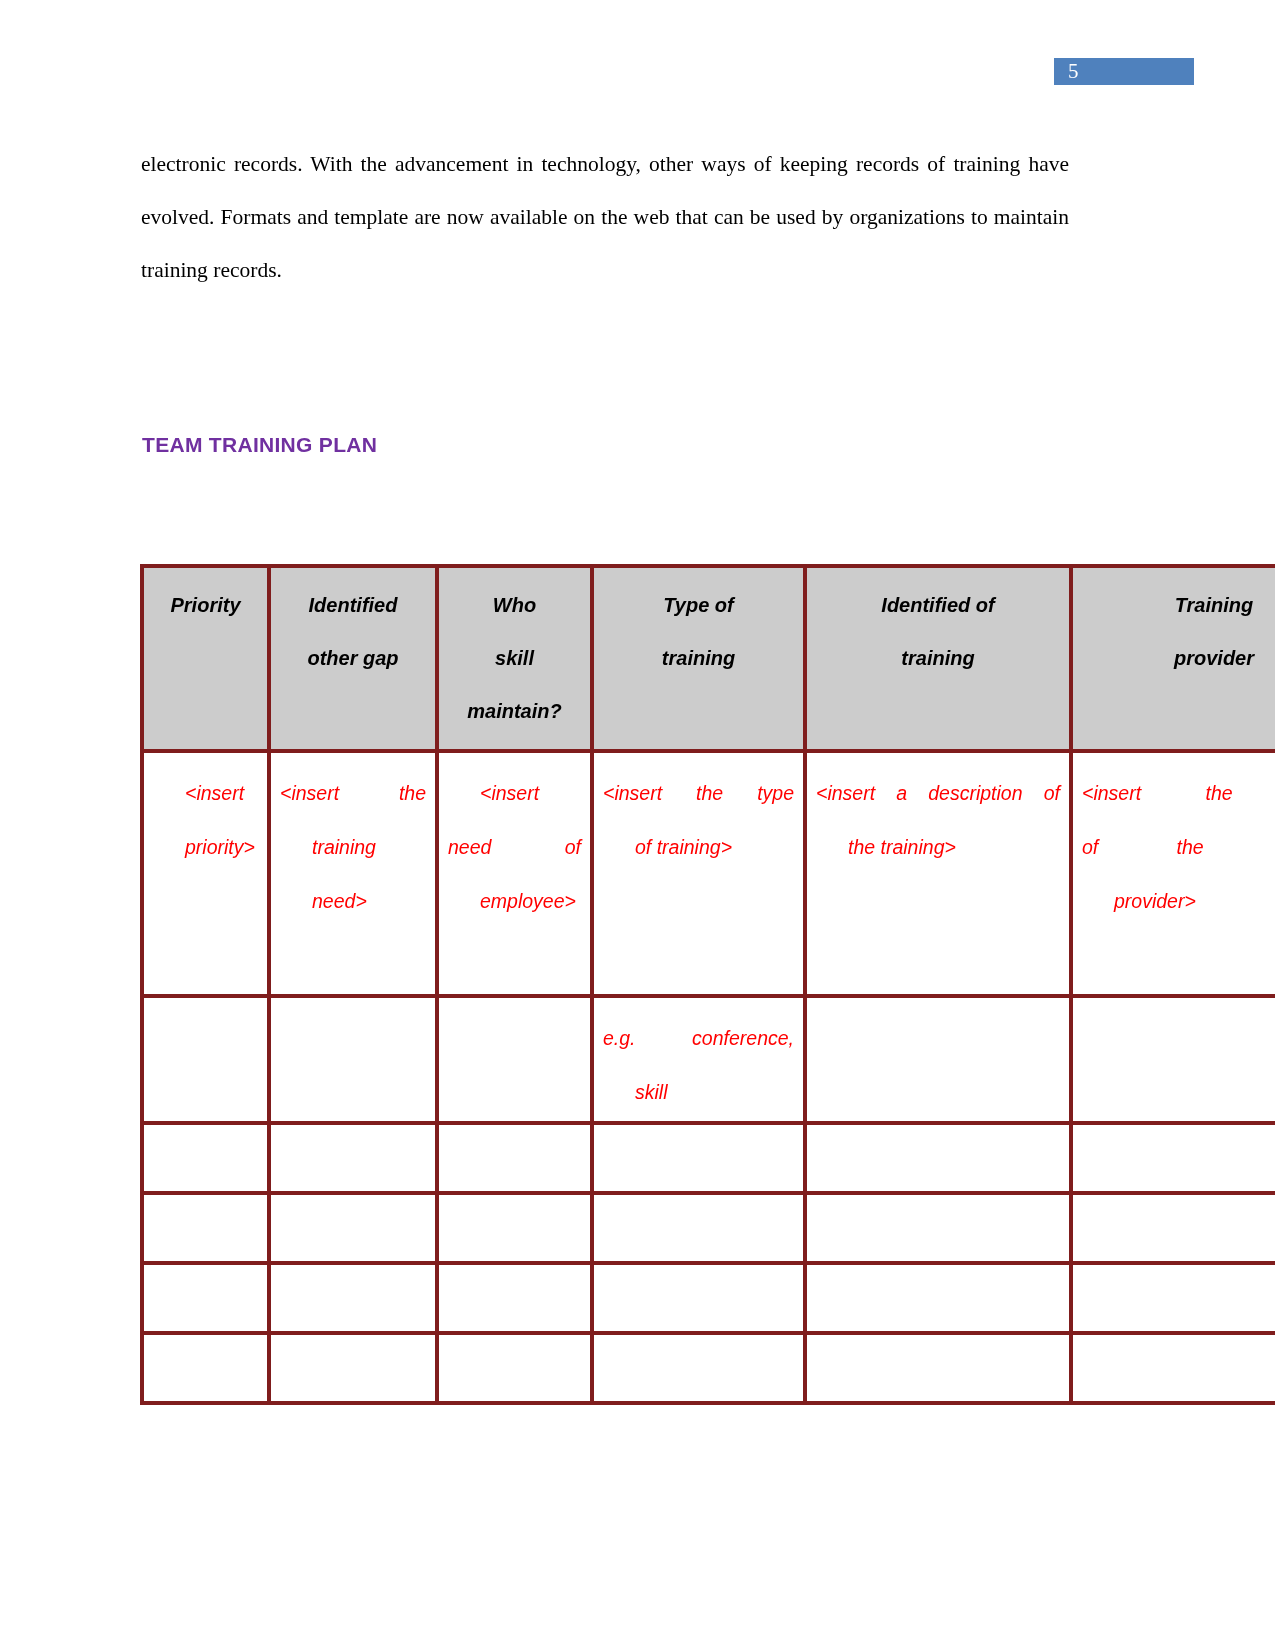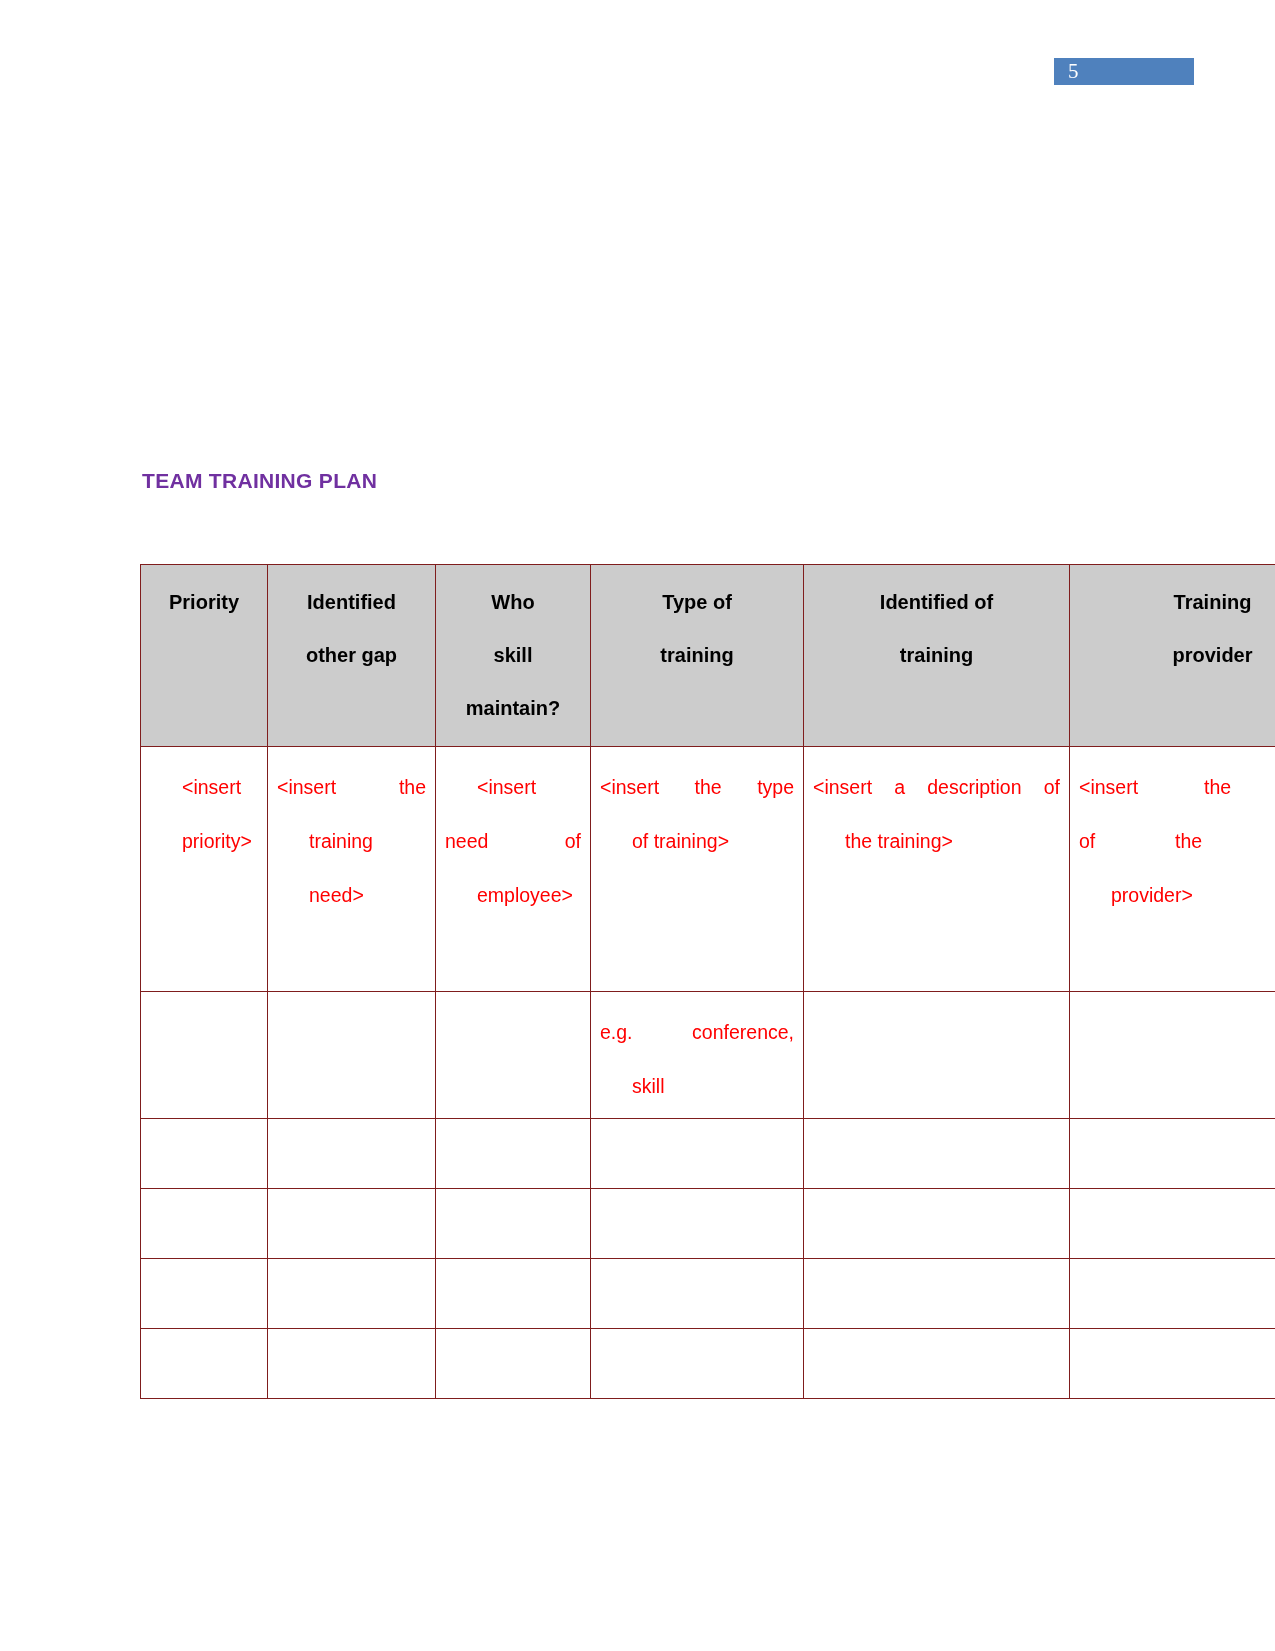--- a/index.html
+++ b/index.html
@@ -68,21 +68,20 @@
   
   .section-heading {
     position: absolute;
     left: 142px;
     top: 433px;
     font-family: "Liberation Sans", sans-serif;
     font-weight: bold;
     font-size: 21px;
     letter-spacing: 0.3px;
     color: #7030a0;
-    margin-top: 36px;
   }
 
   
   .table-wrap {
     position: absolute;
     left: 140px;
     top: 564px;
     width: 1215px;   
   }
   table.plan {
@@ -93,23 +92,24 @@
   }
   table.plan col.c1 { width: 127px; }
   table.plan col.c2 { width: 168px; }
   table.plan col.c3 { width: 155px; }
   table.plan col.c4 { width: 213px; }
   table.plan col.c5 { width: 266px; }
   table.plan col.c6 { width: 286px; }
 
   table.plan th,
   table.plan td {
-    border: 1px solid #7f1d1d;
+    border: 4px solid #7f1d1d;
     vertical-align: top;
     padding: 0;
+    font-style: italic;
   }
 
   table.plan thead th {
     background: #cccccc;
     height: 170px;
     font-size: 20px;
     font-weight: bold;
     text-align: center;
     vertical-align: top;
     padding: 11px 6px 0 6px;
@@ -150,20 +150,21 @@
 </head>
 <body>
 
 <div class="page">
 
   <div class="page-badge">
     <span class="page-badge-num">5</span>
   </div>
 
 
+  <div class="body-para">electronic records. With the advancement in technology, other ways of keeping records of training have evolved. Formats and template are now available on the web that can be used by organizations to maintain training records.</div>
 
   <div class="section-heading">TEAM TRAINING PLAN</div>
 
   <div class="table-wrap">
     <table class="plan">
       <colgroup>
         <col class="c1">
           <col class="c2">
           <col class="c3">
           <col class="c4">

